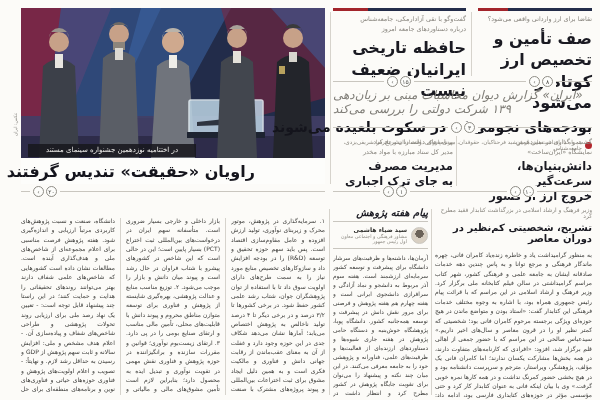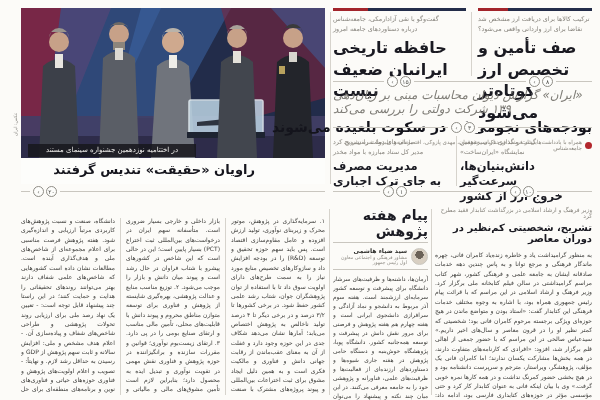--- a/index.html
+++ b/index.html
@@ -15,51 +15,51 @@
   .photo-wrap svg{display:block;}
   .photo-kicker{
     left:7px;bottom:27px;width:168px;height:13px;background:rgba(24,24,30,.88);
     color:#f2f1ee;font-size:7px;line-height:13px;text-align:center;white-space:nowrap;overflow:hidden;
   }
   .photo-headline-bar{
     left:0;bottom:0;width:304px;height:26px;background:#fdfdfb;
   }
   .photo-headline{
     direction:rtl;text-align:right;padding:4px 70px 0 6px;
-    font-size:13px;font-weight:700;color:#15151d;white-space:nowrap;letter-spacing:-0.2px;
+    font-size:16px;font-weight:700;color:#15151d;white-space:nowrap;letter-spacing:-0.2px;
   }
   .photo-credit{
     left:13px;top:136px;width:8px;font-size:4.5px;color:#8b8984;
     transform:rotate(-90deg);transform-origin:left top;white-space:nowrap;
   }
   
   .hline{border-top:1px solid #c9c6bf;height:0;}
   .vline{border-left:1px solid #d6d3cc;width:0;}
   
   .jump{display:flex;gap:2px;align-items:center;background:#fcfbf8;padding:0 3px;}
   .jump .jc{
     width:9px;height:9px;border:1px solid #8f8d86;border-radius:50%;
     font-size:6px;line-height:9px;text-align:center;color:#4a4a46;background:#fdfdfb;
   }
   
-  .story-box{text-align:left;}
+  .story-box{text-align:right;}
   .topbar{height:3px;background:linear-gradient(to right,#a2242b 0 26%,#232c49 26% 100%);}
   .kicker{font-size:6.4px;color:#85827b;line-height:1.5;margin-top:4px;}
   .box-headline{font-size:16px;font-weight:700;color:#1a1a22;line-height:1.35;margin-top:3px;}
   .box-headline2{font-size:11.5px;font-weight:700;color:#1a1a22;line-height:1.3;margin-top:2px;}
   
   .lead-kicker{font-size:12px;color:#7f7d77;text-align:left;font-style:italic;}
   .lead-headline{font-size:14px;font-weight:700;color:#14141c;text-align:center;white-space:nowrap;letter-spacing:-0.2px;}
   .lead-byline{display:flex;direction:rtl;align-items:center;justify-content:center;gap:3px;font-size:5.6px;color:#8a877f;}
   .red-dot{width:7px;height:7px;border-radius:50%;background:#b3272d;flex:0 0 auto;}
   
   .body-text{
     direction:rtl;text-align:justify;font-size:6px;line-height:1.56;color:#3b3b38;overflow:hidden;
   }
-  .sec-title{font-size:14px;font-weight:700;color:#1c1c24;text-align:right;direction:rtl;}
+  .sec-title{font-size:10px;font-weight:700;color:#1c1c24;text-align:right;direction:rtl;font-style:italic;}
   .auth-row{display:flex;direction:rtl;gap:4px;align-items:center;}
   .avatar{width:15px;height:15px;border-radius:50%;border:1px solid #c9c6bf;
     background:radial-gradient(circle at 50% 38%,#6b6258 0 34%,#d8cfc2 35% 100%);flex:0 0 auto;}
   .auth-name{font-size:6.2px;font-weight:700;color:#2c2c29;}
   .auth-role{font-size:4.8px;color:#908d86;margin-top:1px;}
   .art-kicker{font-size:5.9px;color:#86837c;text-align:right;direction:rtl;}
   .art-headline{font-size:10px;font-weight:700;color:#191921;text-align:right;direction:rtl;margin-top:3px;}
 </style>
 </head>
 <body>
@@ -119,21 +119,20 @@
   <div class="abs jump" style="left:30px;top:186px;">
     <span class="jc">‹</span>
     <span class="jc">۲۰</span>
   </div>
 
   <div class="abs vline" style="left:330px;top:12px;height:172px;"></div>
 
   <div class="abs story-box rtl" style="left:478px;top:8px;width:114px;">
     <div class="topbar"></div>
     <div class="kicker">
-      <div>ترکیب کالاها برای دریافت ارز مشخص شد</div>
       <div>تقاضا برای ارز وارداتی واقعی می‌شود؟</div>
     </div>
     <div class="box-headline">صف تأمین و تخصیص ارز کوتاه‌تر می‌شود</div>
   </div>
 
   <div class="abs story-box rtl" style="left:333px;top:8px;width:133px;">
     <div class="topbar"></div>
     <div class="kicker">
       <div>گفت‌وگو با تقی آزادارمکی، جامعه‌شناس</div>
       <div>درباره دستاوردهای جامعه امروز</div>

